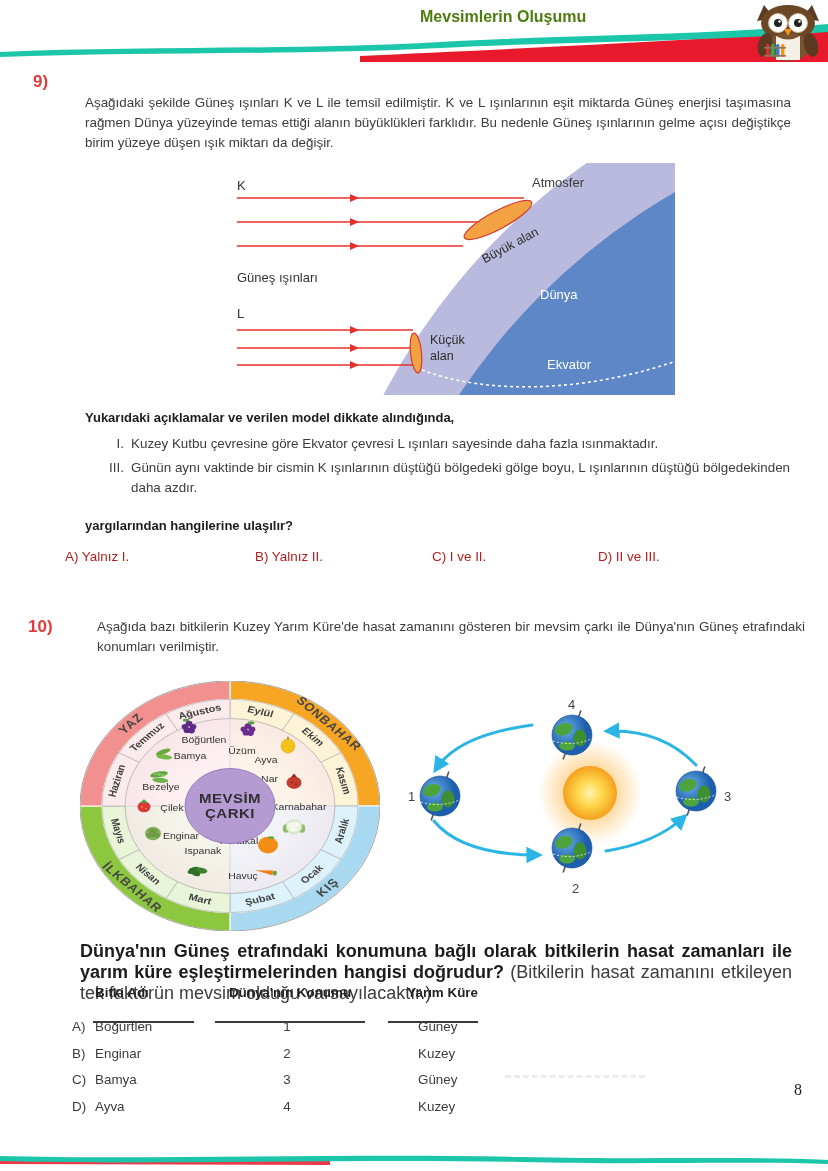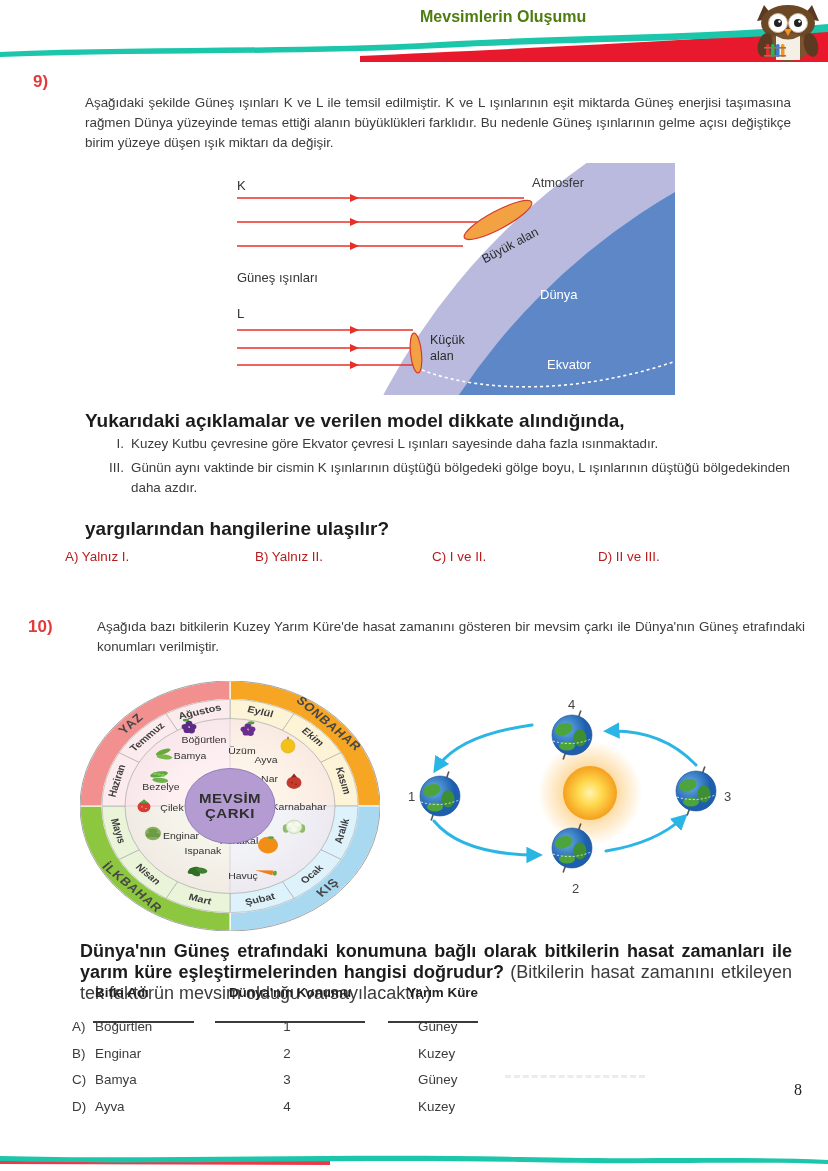--- a/index.html
+++ b/index.html
@@ -9,21 +9,21 @@
   .hdr{position:absolute;left:0;top:0;width:828px;height:64px;}
   .hdr-wave{position:absolute;left:0;top:0;width:828px;height:64px;}
   .hdr-titles{position:absolute;left:22px;top:8px;display:flex;gap:9px;white-space:nowrap;
               font-weight:bold;font-size:17px;letter-spacing:.3px;}
   .t-blue{color:#1a6fcf;} .t-red{color:#e8192c;} 
   .t-green{position:absolute;left:420px;top:8px;color:#4d7c0f;font-weight:bold;font-size:16px;}
   .owl{position:absolute;right:2px;top:0;width:76px;height:62px;}
   
   .qnum{position:absolute;color:#e23b3b;font-size:17px;font-weight:bold;}
   .para{position:absolute;font-size:13.4px;line-height:20px;text-align:justify;color:#3c3c3c;}
-  .boldline{position:absolute;font-size:19px;font-weight:bold;color:#1c1c1c;}
+  .boldline{position:absolute;font-size:13px;font-weight:bold;color:#1c1c1c;}
   .stm{display:flex;margin-bottom:4.5px;font-size:13.4px;line-height:19.5px;color:#3c3c3c;}
   .stm .rn{width:24px;text-align:right;flex:0 0 24px;}
   .stm .tx{margin-left:7px;}
   .opts{position:absolute;left:0;top:0;width:828px;}
   .opt{position:absolute;font-size:13.4px;color:#b91c1c;white-space:nowrap;}
   
   .fig{position:absolute;}
   
   .tbl{position:absolute;left:72px;top:985px;width:460px;font-size:13.4px;color:#3c3c3c;}
   .tbl .hrow{position:absolute;top:0;left:0;width:100%;font-weight:bold;color:#232323;}

